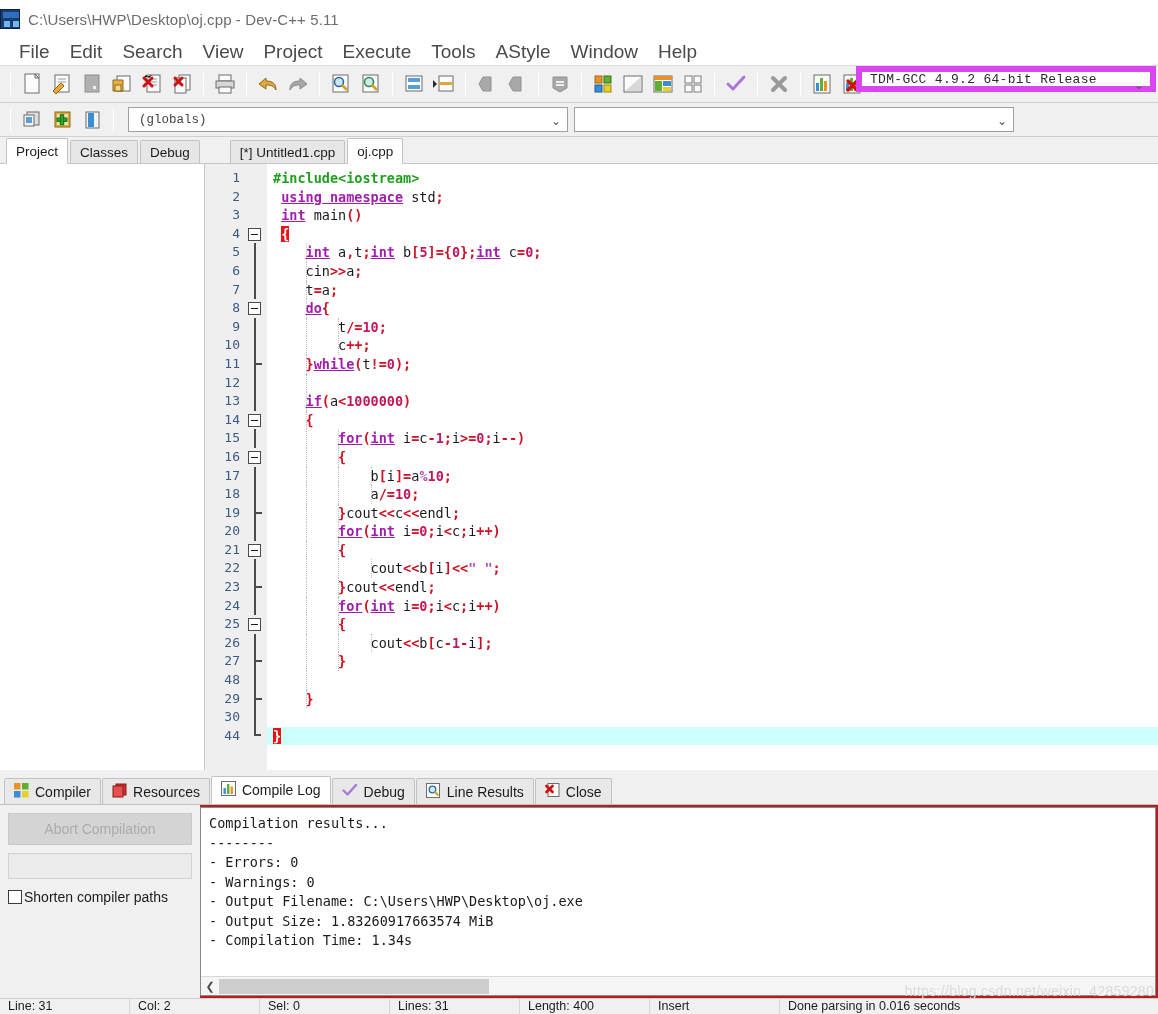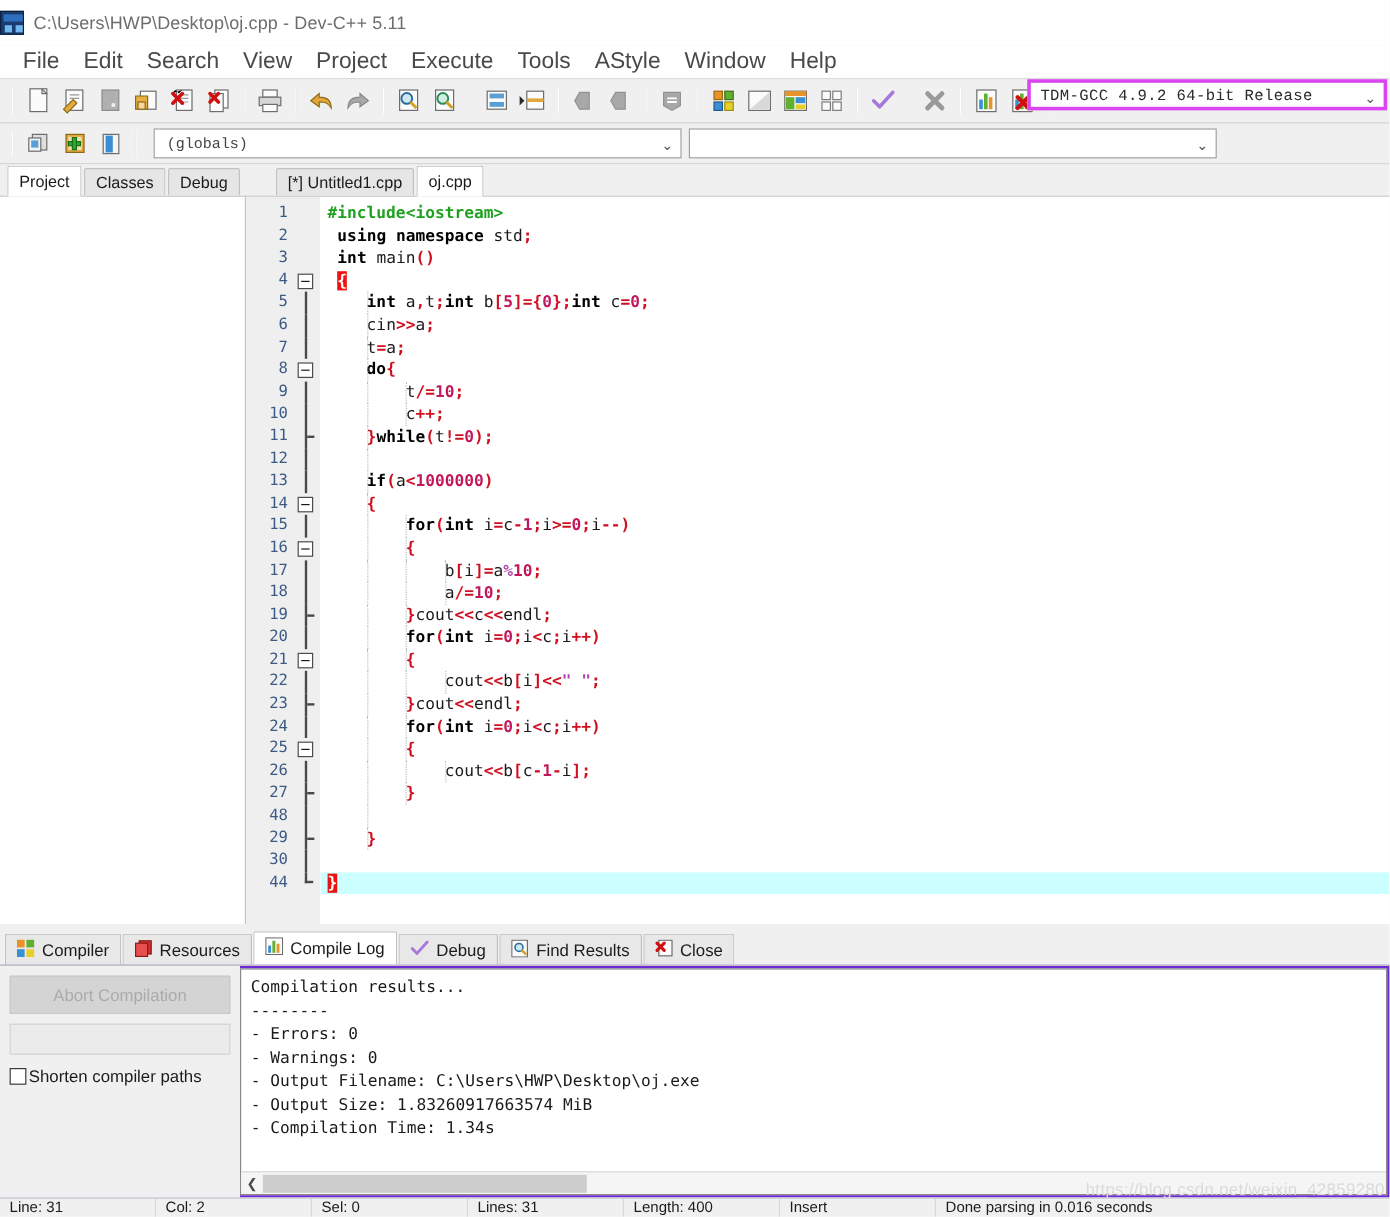--- a/index.html
+++ b/index.html
@@ -53,21 +53,21 @@
   }
   .tbtn {
     width: 30px; height: 28px; display: flex; align-items: center; justify-content: center;
     cursor: default;
   }
   .tbtn svg { display: block; }
 
   
   .compiler-combo {
     position: absolute; right: 2px; top: 66px; width: 300px; height: 26px;
-    background: #ffffff; border: 3px solid #d946ef;
+    background: #ffffff; border: 6px solid #d946ef;
     display: flex; align-items: center; padding-left: 8px;
   }
   .compiler-combo .ctext {
     font-family: "Liberation Mono", monospace; font-size: 13px; color: #2a2a2a;
     letter-spacing: .3px; white-space: nowrap; overflow: hidden;
   }
   .combo-arrow { position: absolute; right: 6px; top: 6px; font-size: 12px; color: #555; }
 
   
   .globals-combo {
@@ -147,21 +147,21 @@
   }
   .fold-tick::after {
     content: ""; position: absolute; left: 2px; top: 8px; width: 6px; height: 2px; background: #4a4a4a;
   }
   .codearea {
     flex: 1; position: relative; padding-top: 5px; background: #ffffff; overflow: hidden;
   }
   .cline { height: 18.6px; white-space: pre; padding-left: 6px; position: relative; }
   .cline.hl { background: #ccffff; }
   .tok-pre { color: #20a020; font-weight: bold; }
-  .tok-kw  { color: #000000; font-weight: bold; }
+  .tok-kw  { color: #a21caf; font-weight: bold; text-decoration: underline; }
   .tok-id  { color: #1a1a1a; }
   .tok-num { color: #c2185b; font-weight: bold; }
   .tok-str { color: #b04ab0; font-weight: bold; }
   .tok-op  { color: #d01020; font-weight: bold; }
   .tok-brace-sel { background: #ee1111; color: #ffffff; font-weight: bold; }
   .indent-guide {
     position: absolute; top: 0; width: 1px; height: 18.6px;
     border-left: 1px dotted #bdbdbd;
   }
 
@@ -173,21 +173,21 @@
   .btabstrip { height: 28px; display: flex; align-items: flex-end; padding-left: 4px; }
   .btab {
     height: 26px; display: flex; align-items: center; gap: 6px; padding: 0 9px;
     font-size: 14px; color: #1b1b1b; background: #e8e8e8;
     border: 1px solid #c2c2c2; border-bottom: none; margin-right: 1px;
     border-radius: 2px 2px 0 0; cursor: default;
   }
   .btab.active { background: #ffffff; height: 28px; border-bottom: 1px solid #ffffff; }
   .bcontent {
     position: absolute; left: 0; top: 28px; right: 0; bottom: 0;
-    background: #6d28d9; display: flex; border-top: 1px solid #c2c2c2;
+    background: #b91c1c; display: flex; border-top: 1px solid #c2c2c2;
   }
   .bleft { width: 200px; padding: 8px; background: #f0f0f0; }
   .abort-btn {
     width: 184px; height: 32px; background: #d4d4d4; border: 1px solid #c8c8c8;
     color: #ababab; font-size: 14px; display: flex; align-items: center; justify-content: center;
     cursor: default;
   }
   .prog-box { width: 184px; height: 26px; background: #ebebeb; border: 1px solid #d2d2d2; margin-top: 8px; }
   .chk-row { display: flex; align-items: center; gap: 2px; margin-top: 10px; }
   .chkbox { width: 14px; height: 14px; background: #ffffff; border: 1px solid #3a3a3a; flex: 0 0 auto; }
@@ -703,21 +703,21 @@
         <span>Debug</span>
       </div>
       <div class="btab">
         <span>
           <svg width="15" height="15" viewBox="0 0 15 15">
               <rect x="0.5" y="0.5" width="13" height="14" fill="#fbfbfb" stroke="#6d6d6d"></rect>
               <circle cx="6.5" cy="6.5" r="3.3" fill="#cde8f5" stroke="#2a6a9a" stroke-width="1.3"></circle>
               <line x1="8.8" y1="8.8" x2="12.5" y2="12.5" stroke="#d8a020" stroke-width="2"></line>
             </svg>
         </span>
-        <span>Find Results</span>
+        <span>Line Results</span>
       </div>
       <div class="btab">
         <span>
           <svg width="15" height="15" viewBox="0 0 15 15">
               <rect x="3" y="0.5" width="11" height="13" fill="#fbfbfb" stroke="#6d6d6d"></rect>
               <g stroke="#d01010" stroke-width="2.6" stroke-linecap="round">
                 <line x1="1.5" y1="3" x2="7.5" y2="9"></line>
                 <line x1="7.5" y1="3" x2="1.5" y2="9"></line>
               </g>
             </svg>

